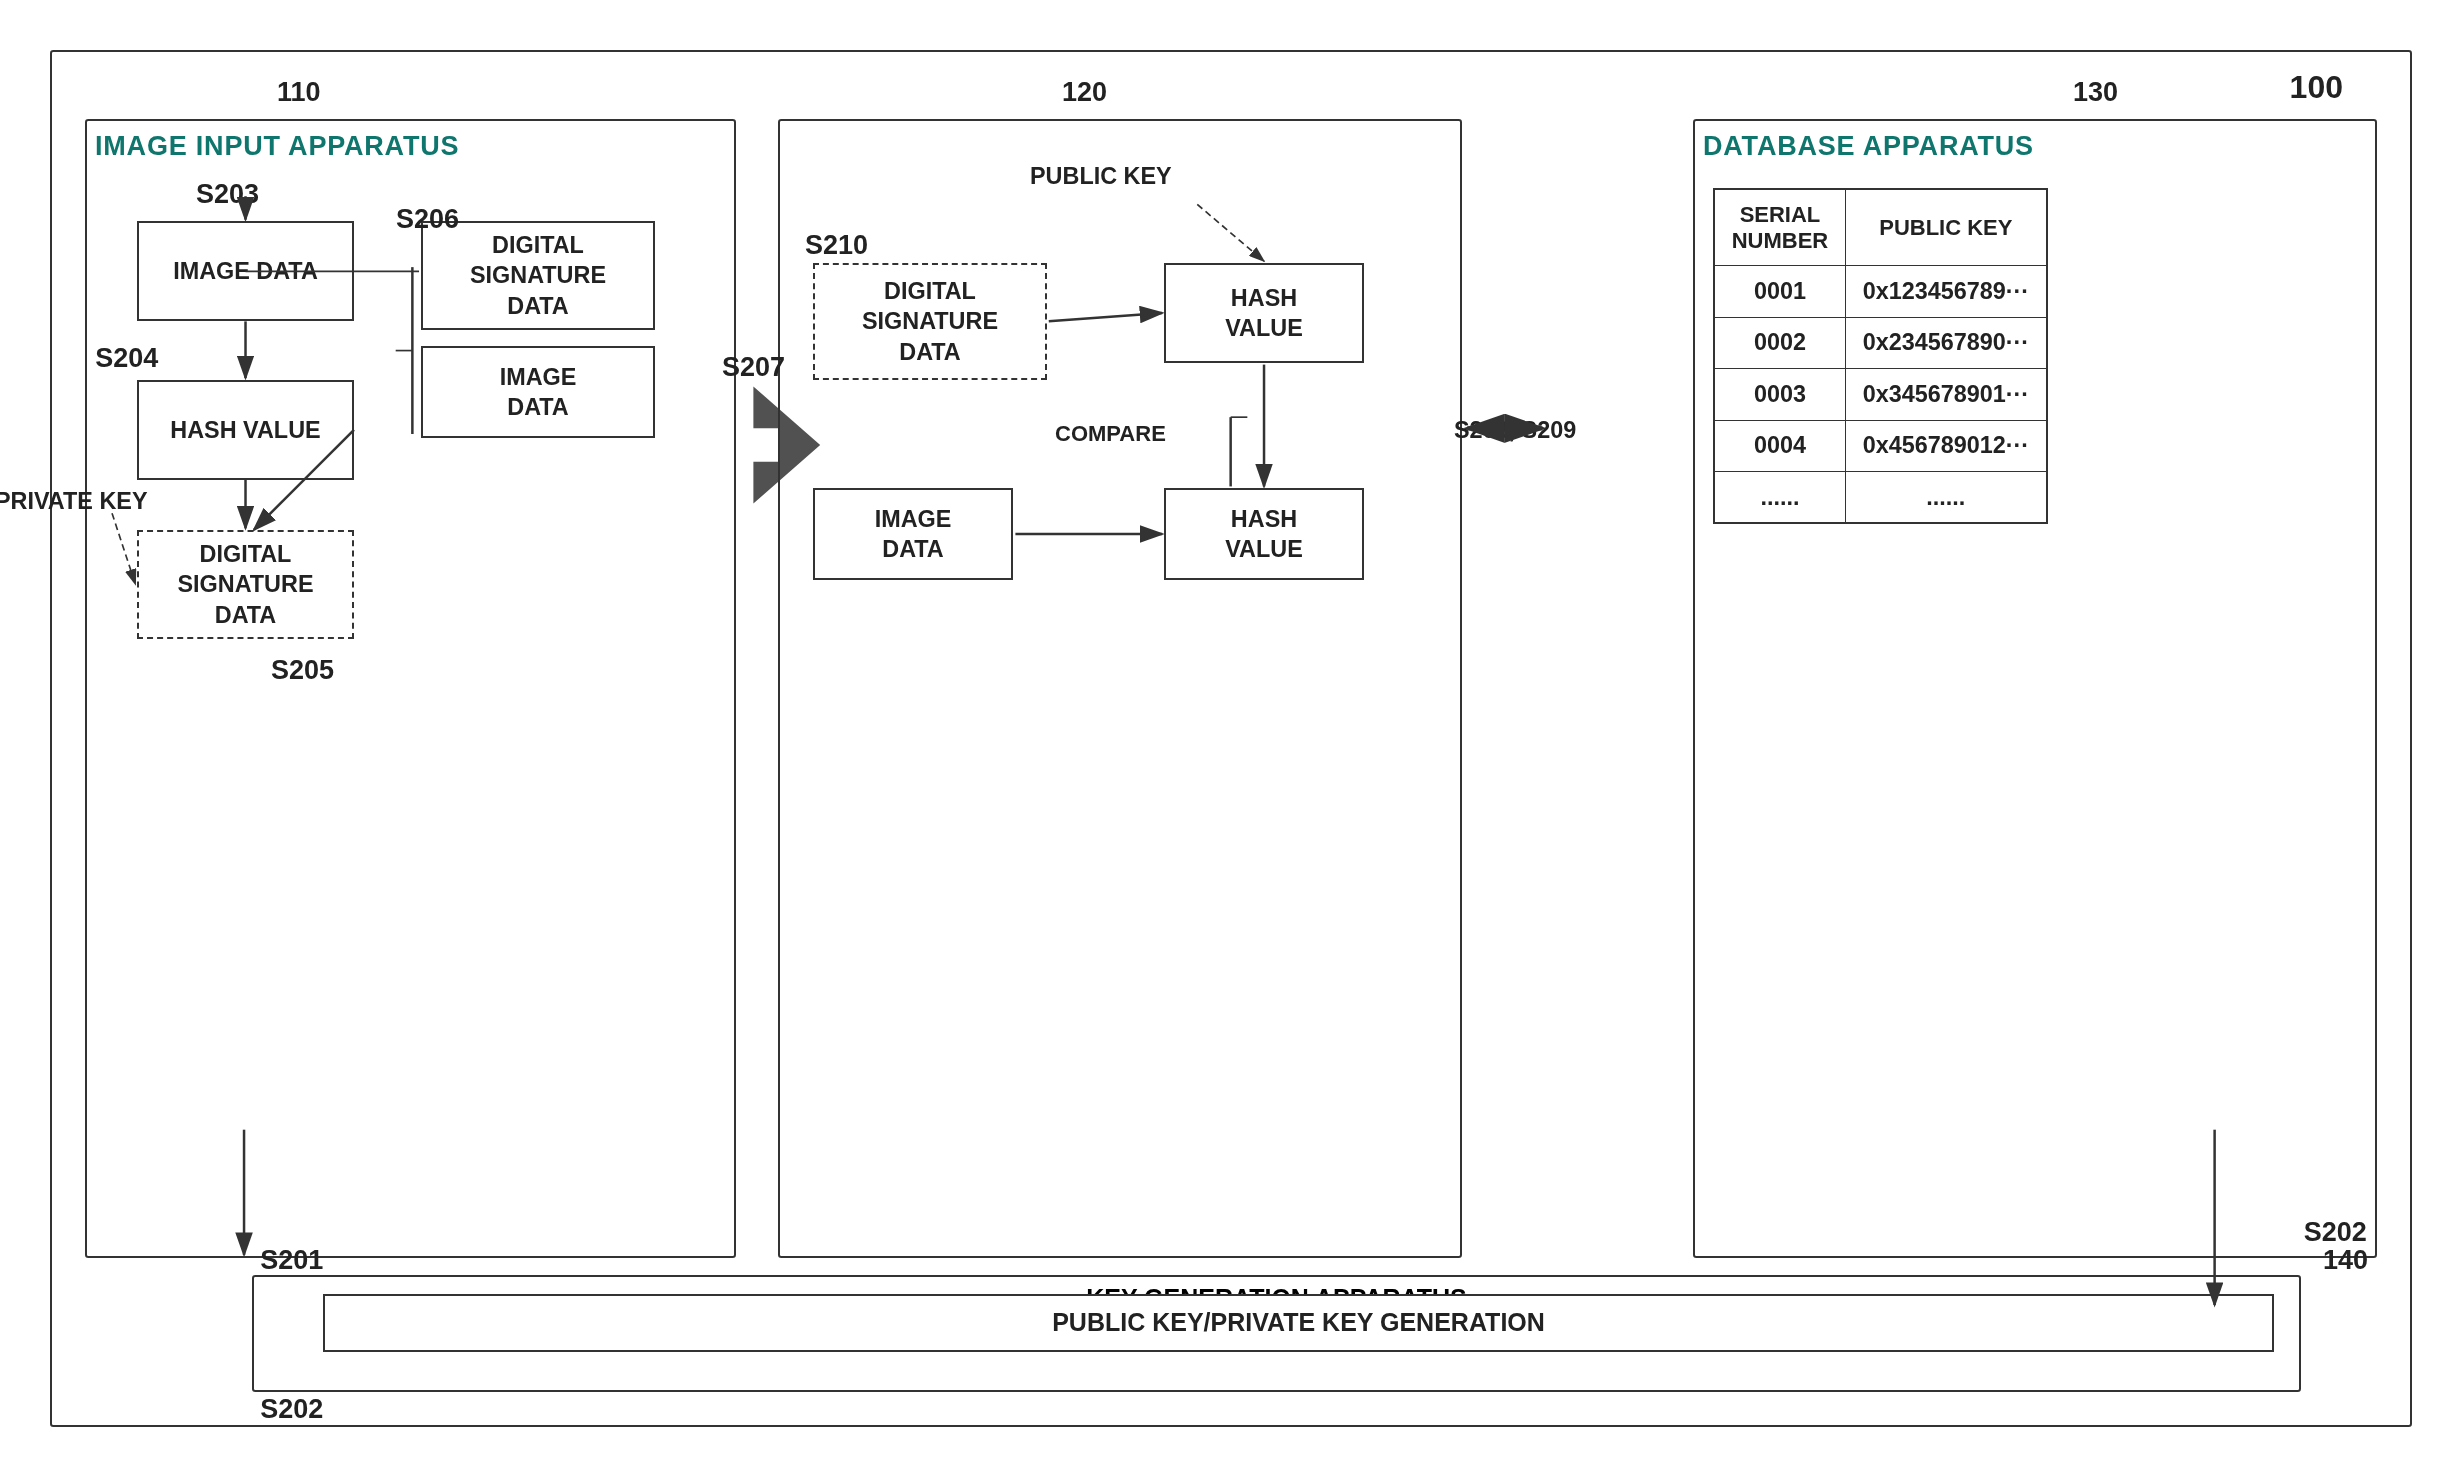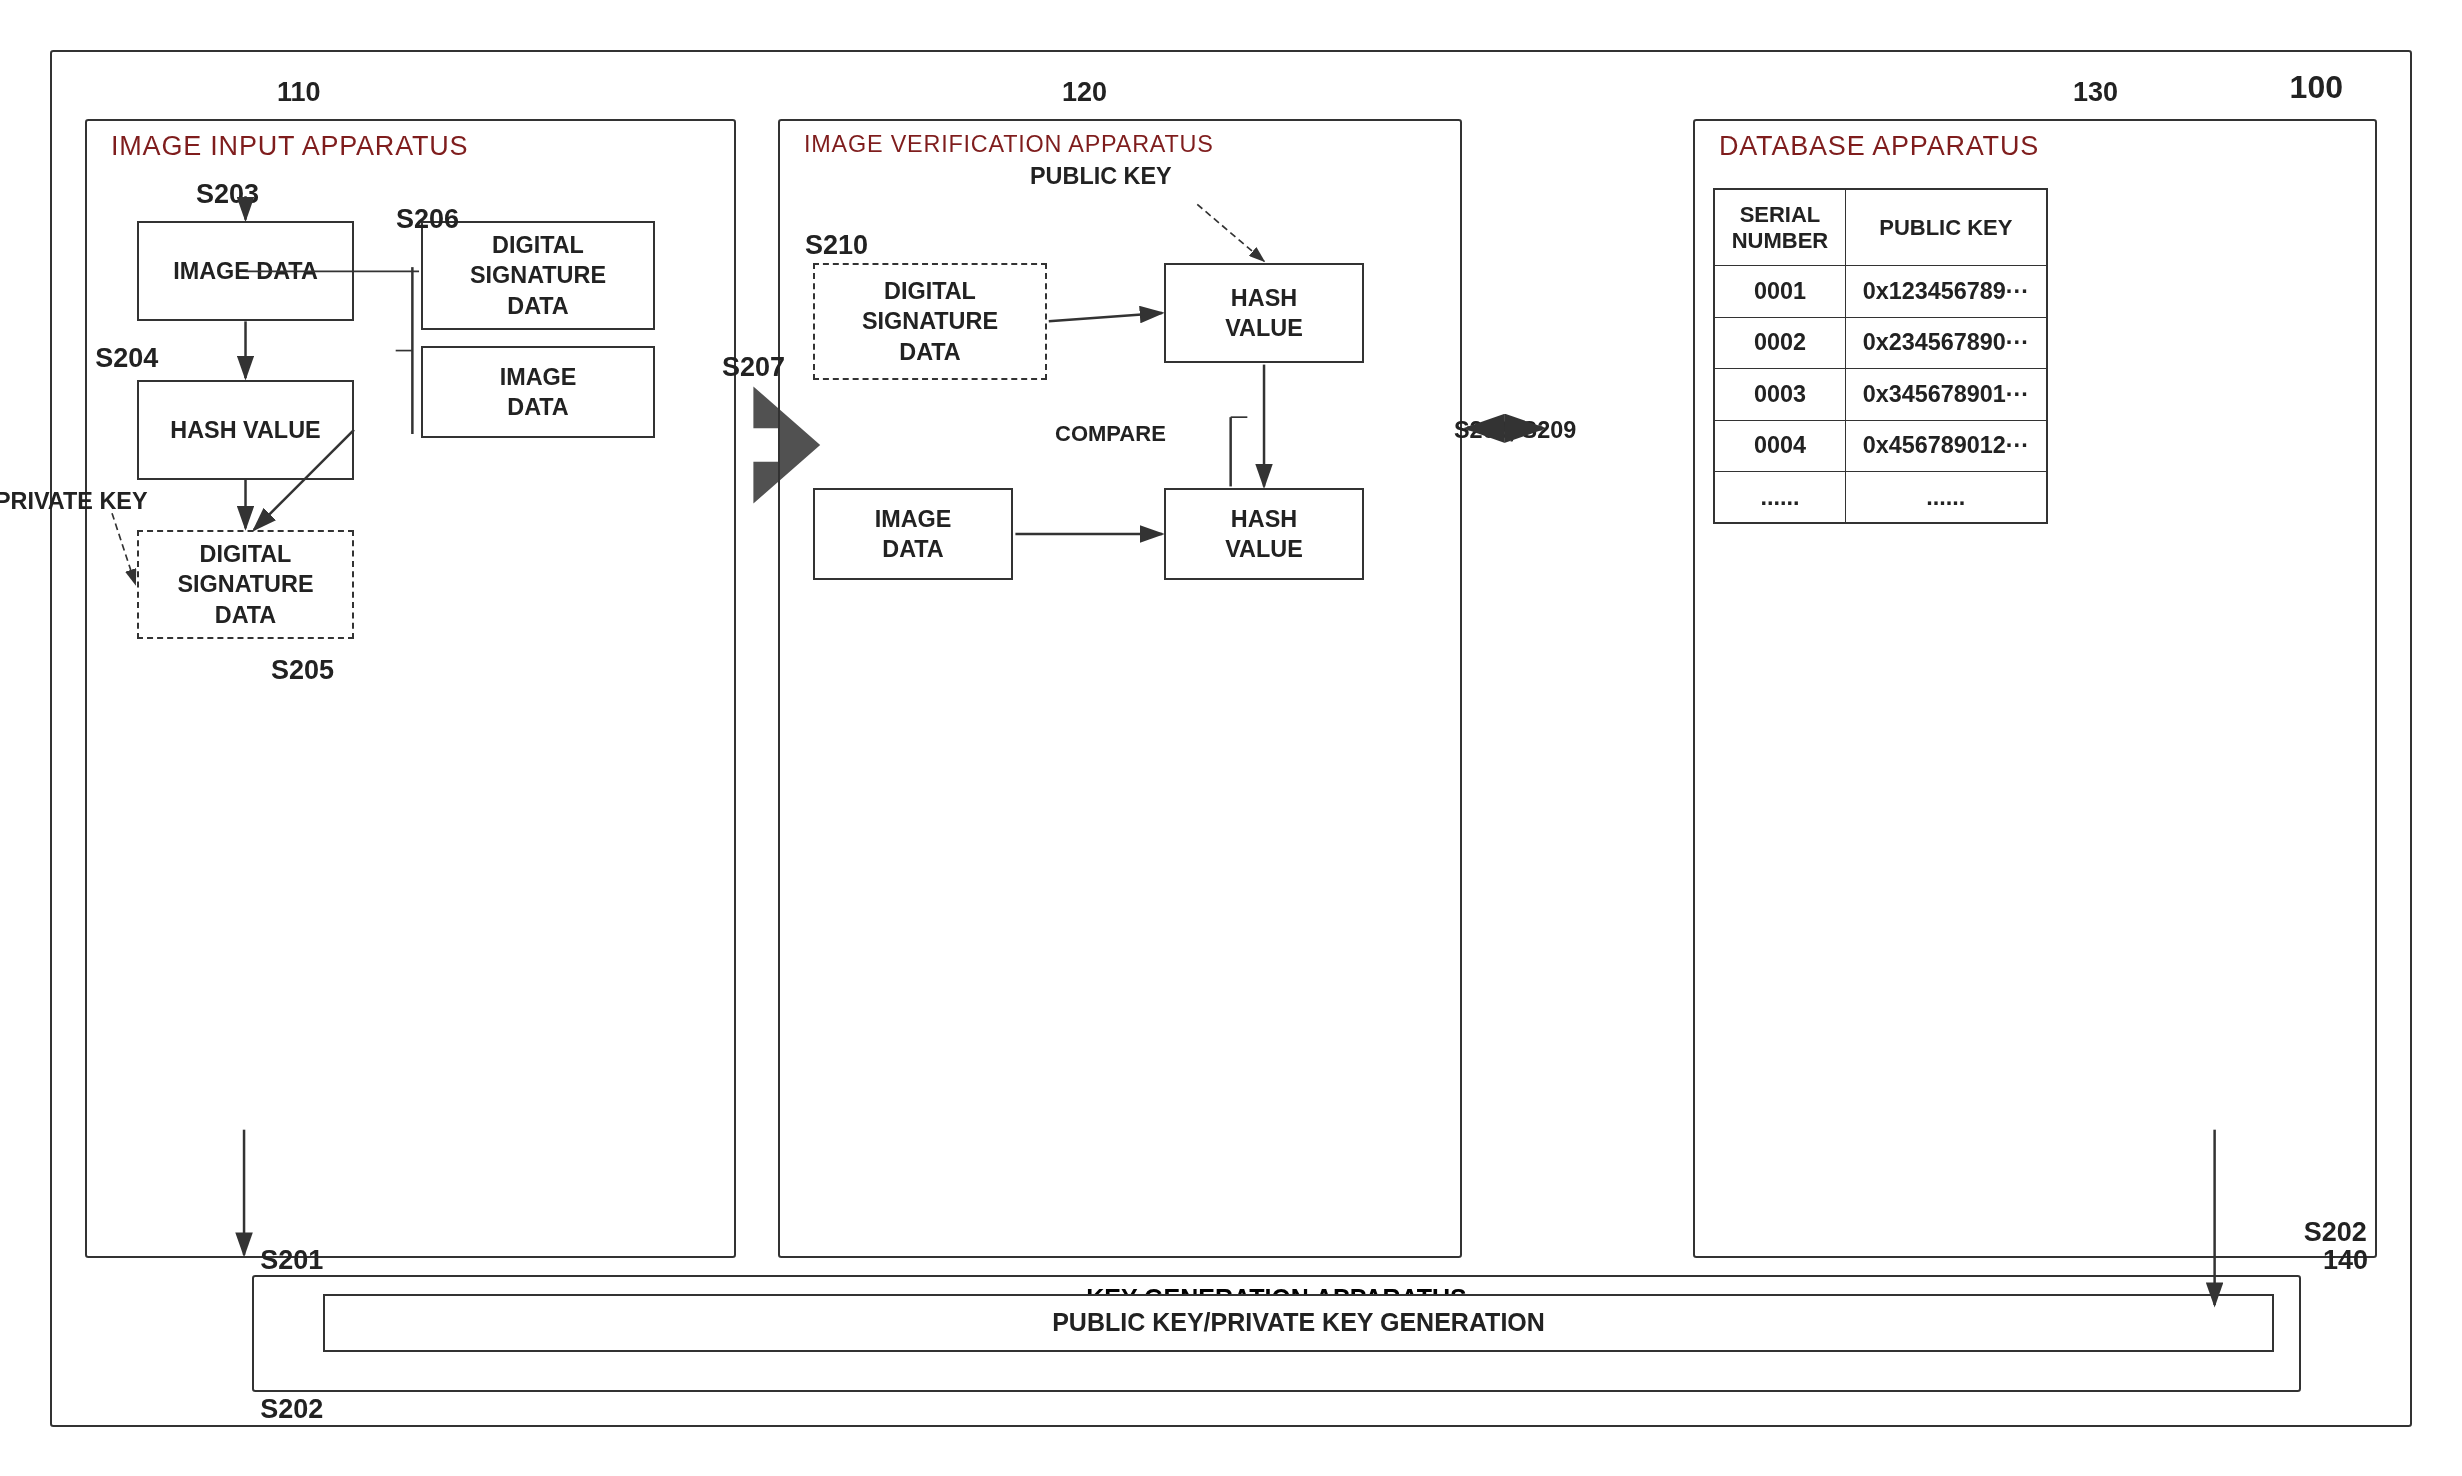--- a/index.html
+++ b/index.html
@@ -56,23 +56,23 @@
       top: 67px;
       right: 33px;
       width: 684px;
       bottom: 167px;
       border: 2.5px solid #333;
       border-radius: 3.3px;
     }
 
     .section-title {
       font-size: 27px;
-      font-weight: normal;
-      color: #7f1d1d;
-      padding: 10px 24px;
+      font-weight: bold;
+      color: #0f766e;
+      padding: 10px 8px;
       letter-spacing: 0.8px;
     }
 
     
     .data-box {
       border: 2.5px solid #333;
       background: #fff;
       display: flex;
       align-items: center;
       justify-content: center;
@@ -255,24 +255,20 @@
       <line x1="320" y1="370" x2="200" y2="490" stroke="#333" stroke-width="3" marker-end="url(#arrow1)"></line>
 
       <line x1="390" y1="175" x2="390" y2="375" stroke="#333" stroke-width="3"></line>
       <line x1="370" y1="275" x2="390" y2="275" stroke="#333" stroke-width="2"></line>
     </svg>
   </div>
 
   <div class="ref-label" style="top:25px; left:225px;">110</div>
 
   <div class="section-120">
-    <div class="section-title" style="font-size:23.4px;">
-      <span>IMAGE VERIFICATION
-APPARATUS</span>
-    </div>
 
     <div class="data-box-dashed" style="top:142px; left:33px; width:234px; height:117px;">
       <span>DIGITAL<br>SIGNATURE<br>DATA</span>
     </div>
 
     <div class="data-box" style="top:142px; left:384px; width:200px; height:100px;">
       <span>HASH<br>VALUE</span>
     </div>
 
     <div class="data-box" style="top:367px; left:33px; width:200px; height:92px;">

